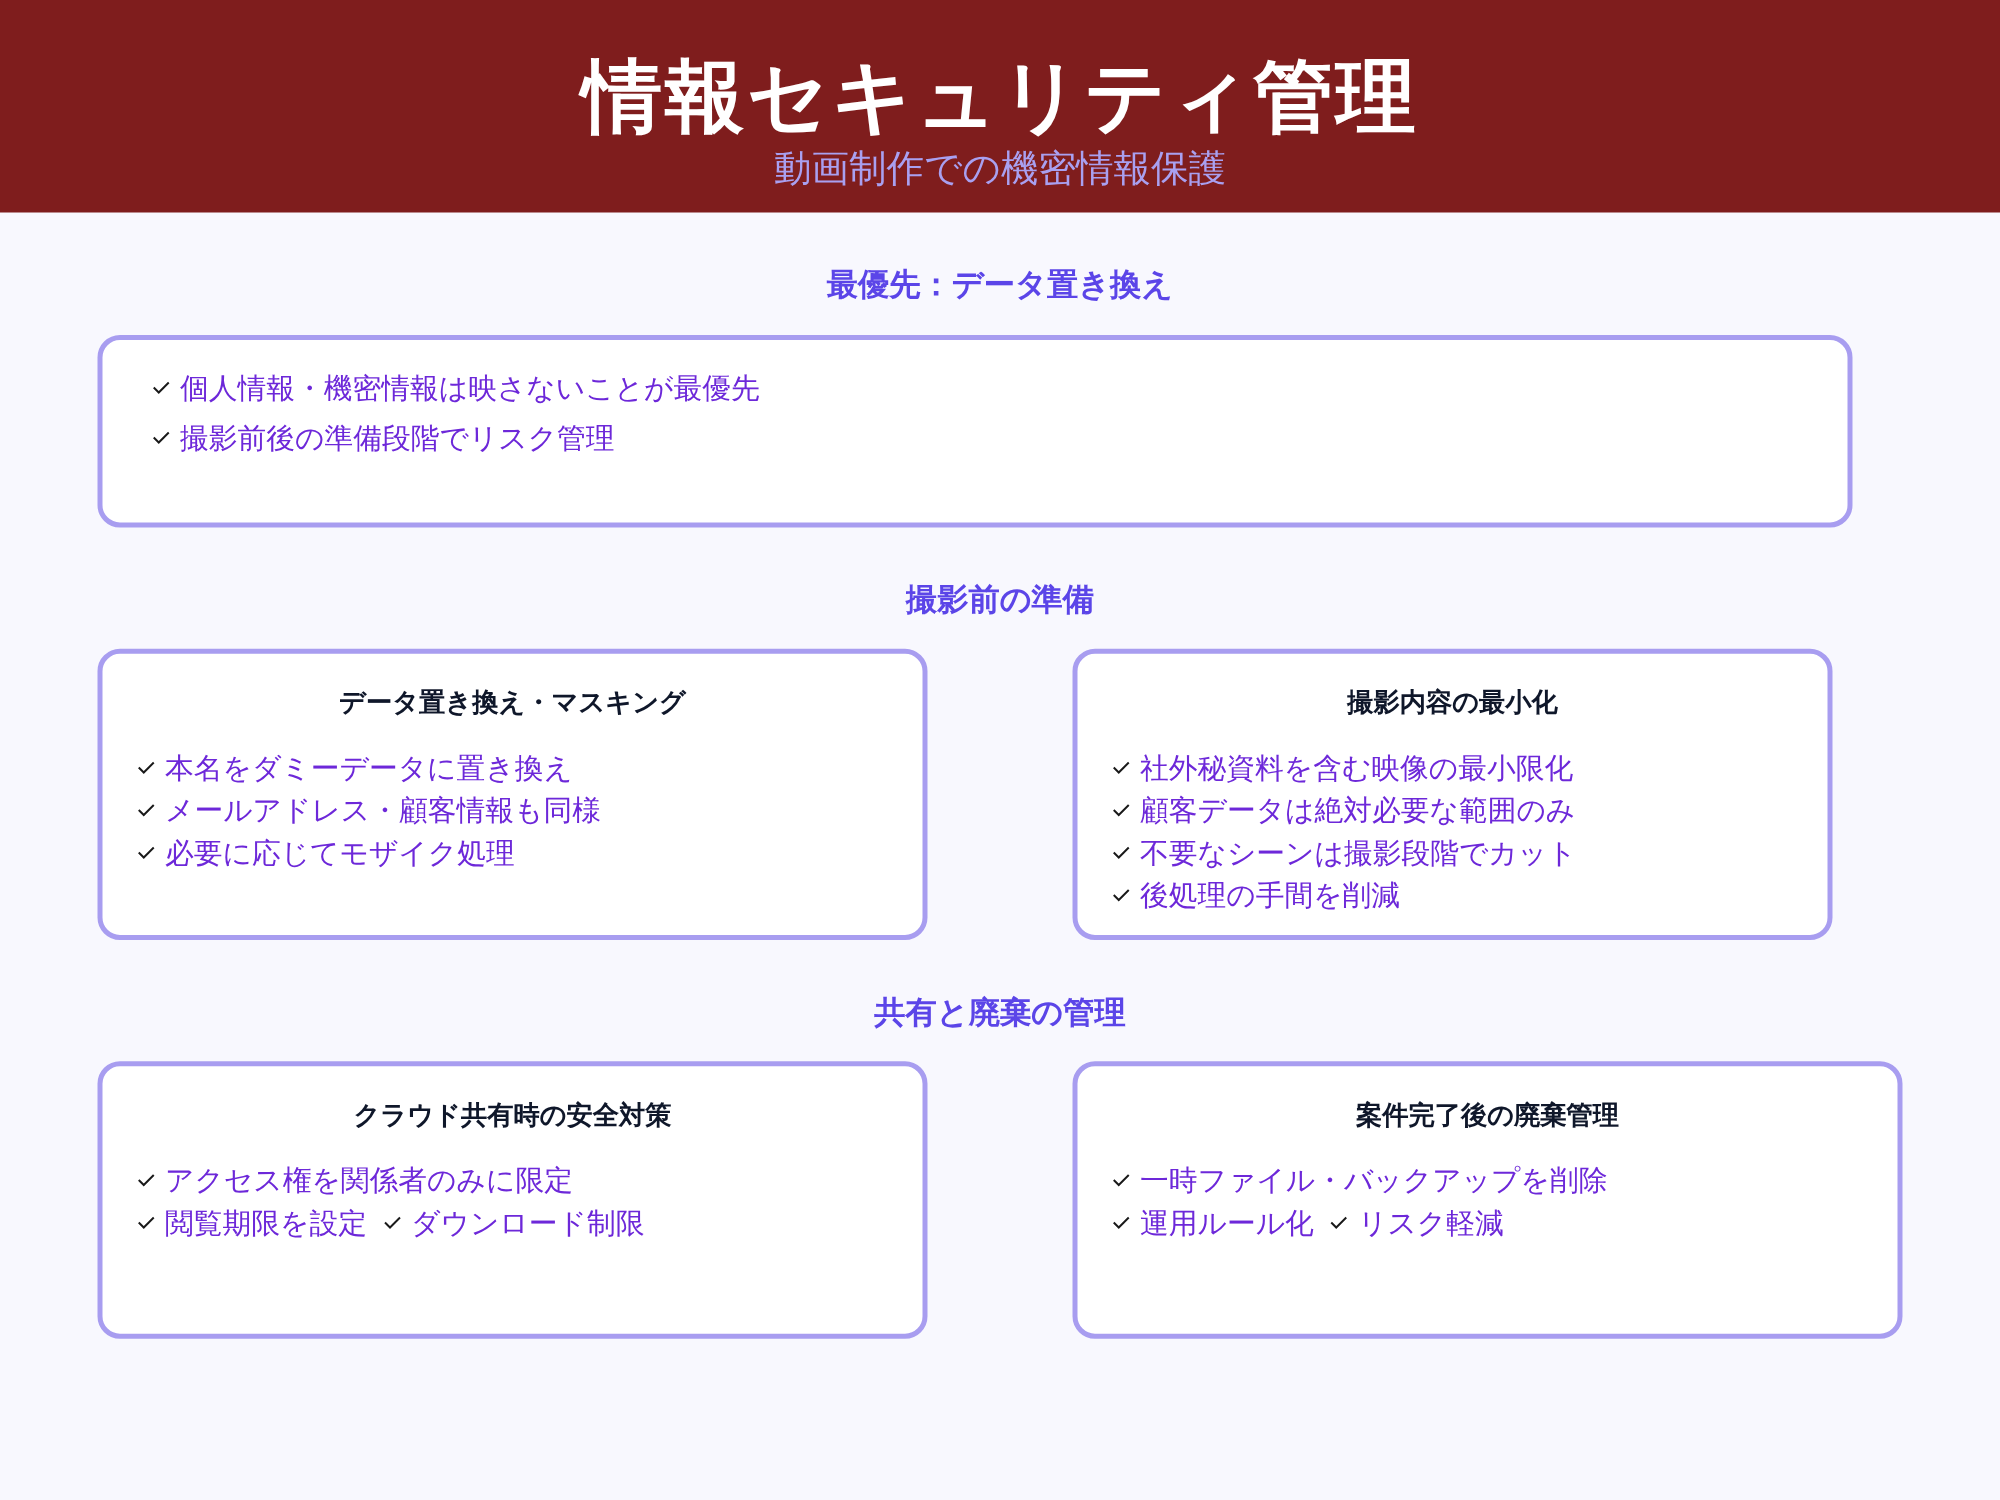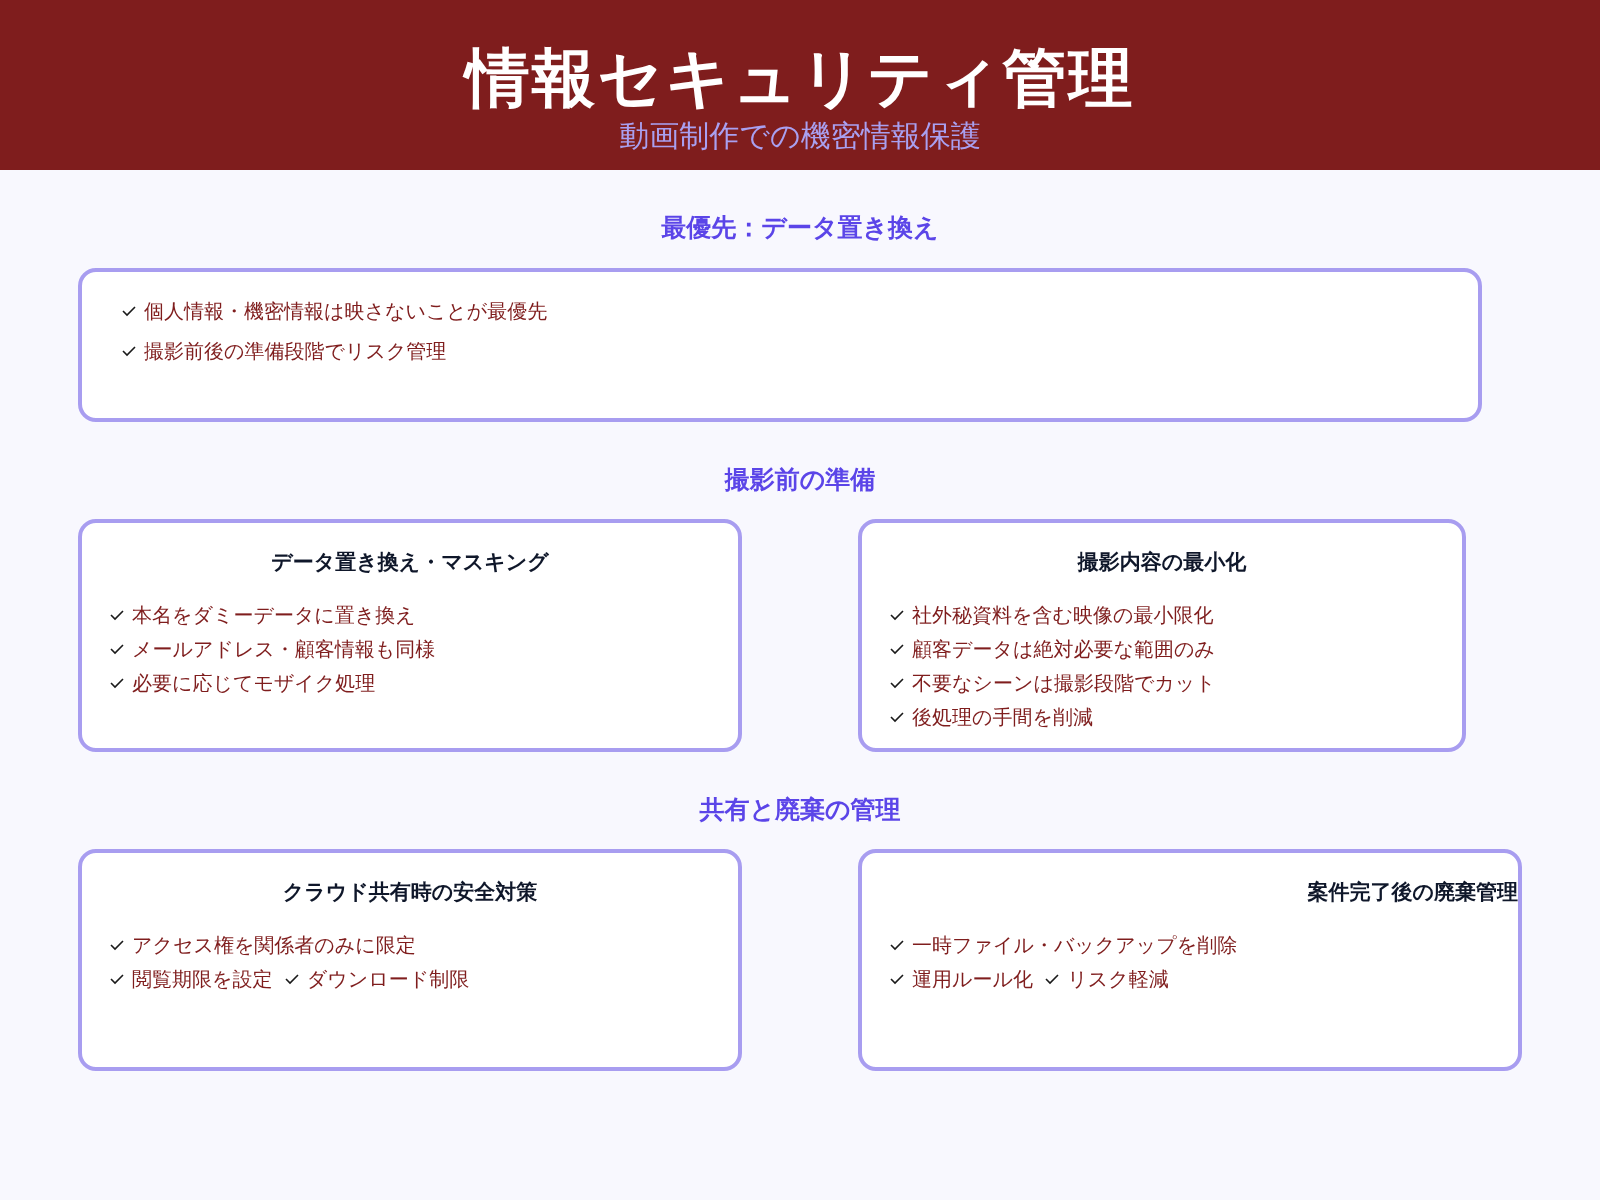--- a/index.html
+++ b/index.html
@@ -62,22 +62,22 @@
       font-weight: bold;
       color: #0f172a;
       line-height: 30px;
     }
     .item-list {
       list-style: none;
       margin: 0;
       padding: 0;
     }
     .item {
-      font-size: 20px;
-      color: #7f1d1d;
+      font-size: 23px;
+      color: #6d28d9;
       line-height: 34px;
       white-space: nowrap;
     }
     .check {
       display: inline-block;
       width: 14px;
       height: 12px;
       margin-right: 8px;
       vertical-align: middle;
       position: relative;
@@ -173,21 +173,21 @@
             <polyline points="1,6 5,10 13,2" fill="none" stroke="#1a1a1a" stroke-width="1.6"></polyline>
           </svg></span><span>閲覧期限を設定</span>
       <span class="check" style="margin-left:6px;"><svg width="14" height="12" viewBox="0 0 14 12">
             <polyline points="1,6 5,10 13,2" fill="none" stroke="#1a1a1a" stroke-width="1.6"></polyline>
           </svg></span><span>ダウンロード制限</span>
     </li>
   </ul>
 </div>
 
 <div class="card" style="left:858px; top:849px; width:664px; height:222px;">
-  <div class="card-title" style="position:absolute; left:0; right:0; top:24px;text-align:right;">案件完了後の廃棄管理</div>
+  <div class="card-title" style="position:absolute; left:0; right:0; top:24px;">案件完了後の廃棄管理</div>
   <ul class="item-list" style="position:absolute; left:28px; top:75px;">
     <li class="item">
       <span class="check"><svg width="14" height="12" viewBox="0 0 14 12">
             <polyline points="1,6 5,10 13,2" fill="none" stroke="#1a1a1a" stroke-width="1.6"></polyline>
           </svg></span><span>一時ファイル・バックアップを削除</span>
     </li>
     <li class="item">
       <span class="check"><svg width="14" height="12" viewBox="0 0 14 12">
             <polyline points="1,6 5,10 13,2" fill="none" stroke="#1a1a1a" stroke-width="1.6"></polyline>
           </svg></span><span>運用ルール化</span>

